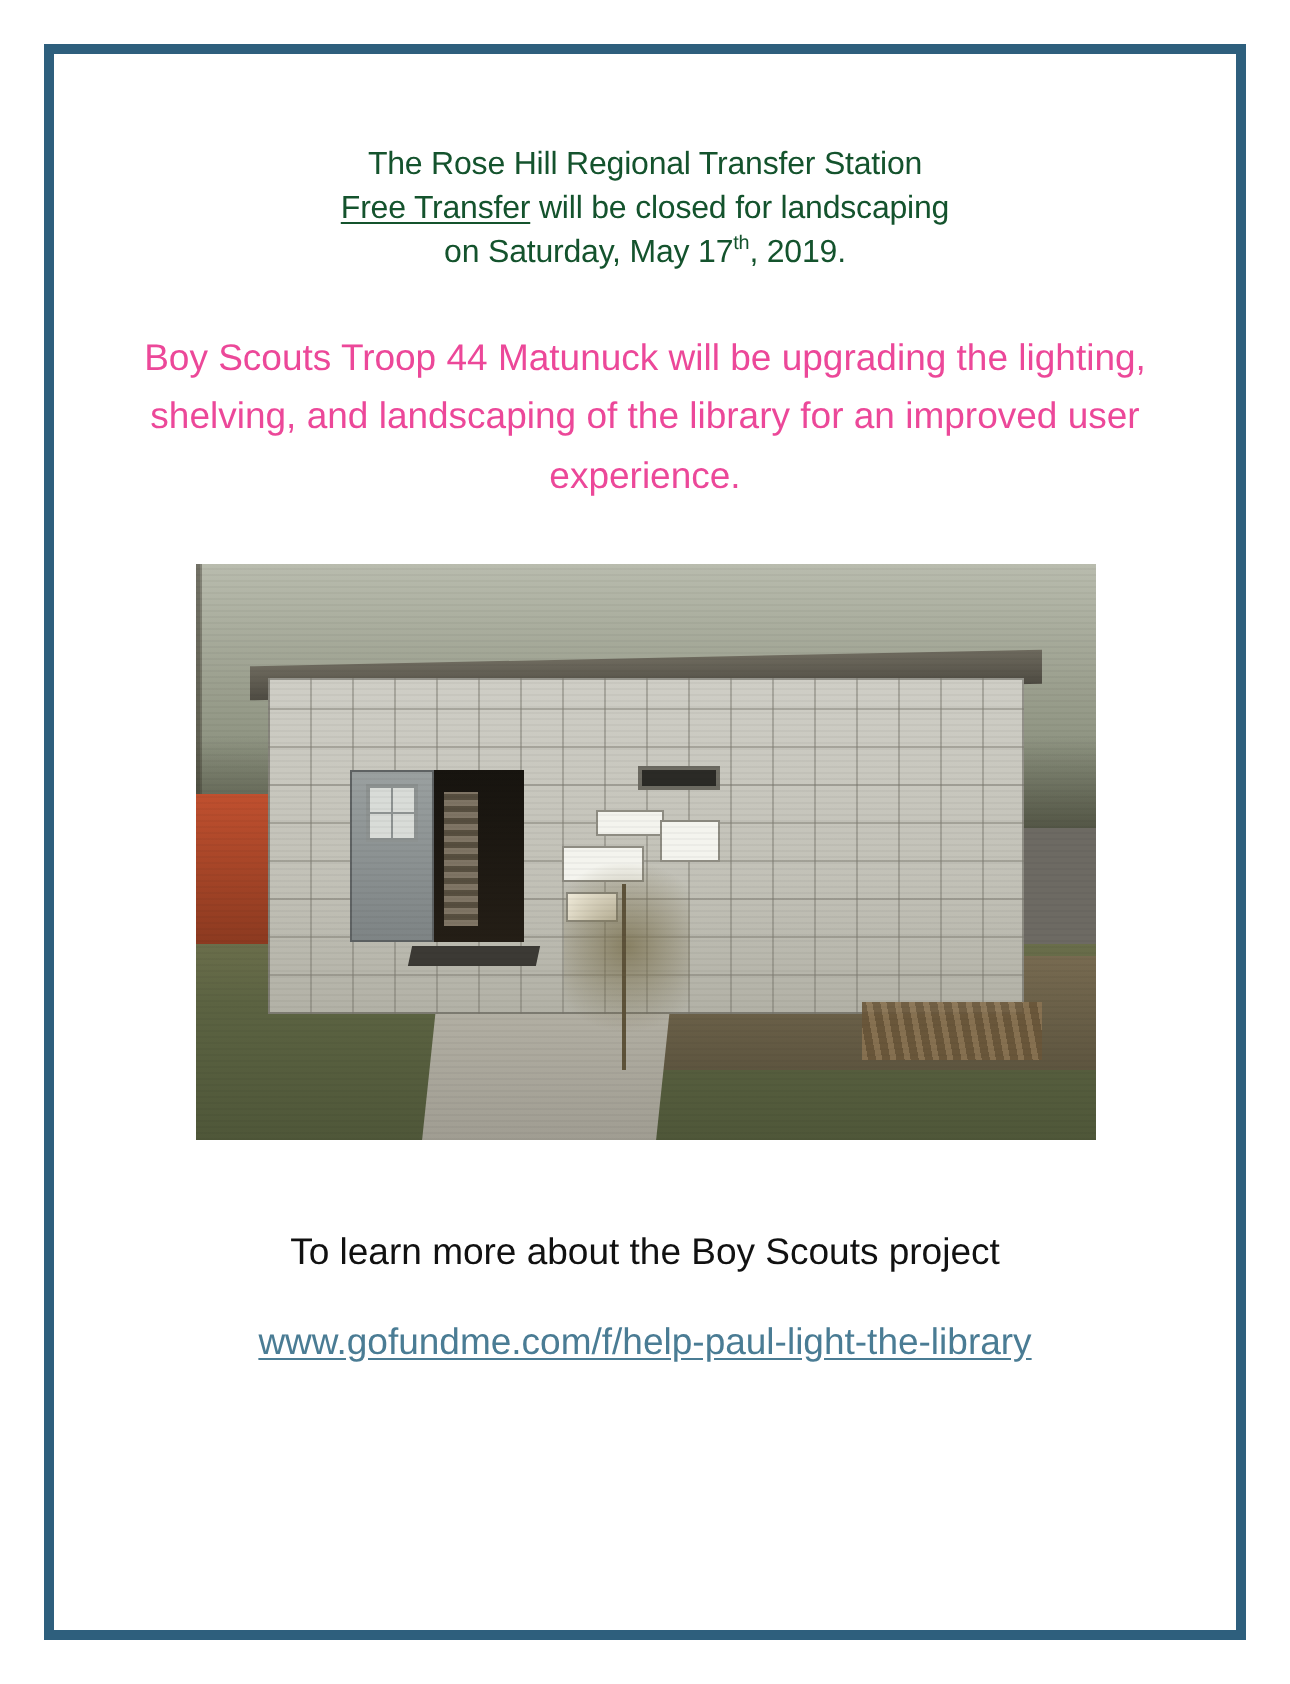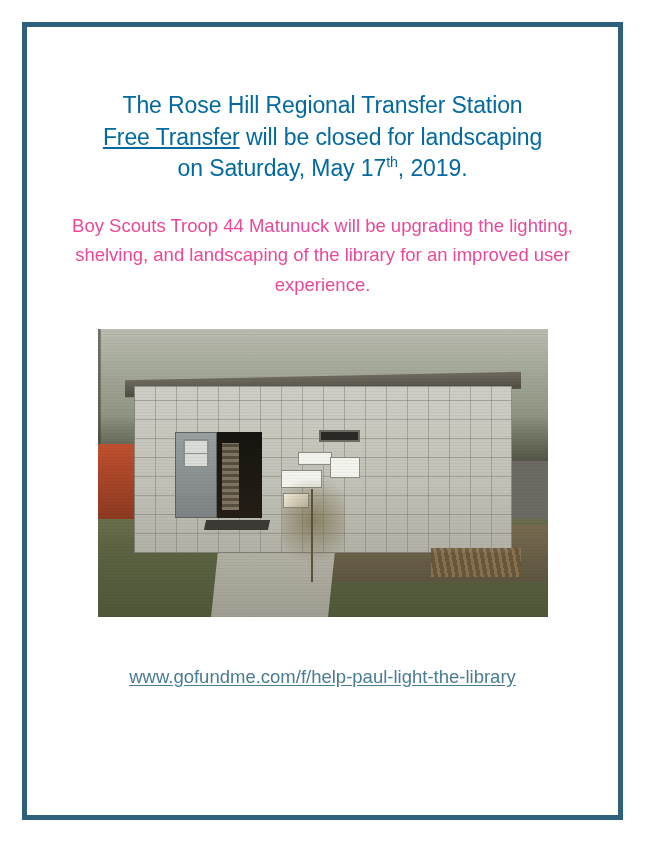--- a/index.html
+++ b/index.html
@@ -35,25 +35,25 @@
   }
 
   .content {
     position: relative;
     z-index: 2;
     padding: 32px 42px 0 42px;
     text-align: center;
   }
 
   .headline {
-    font-size: 23px;
+    font-size: 16px;
     line-height: 1.38;
     font-weight: 400;
-    color: #0369a1;
-    margin: 36px 0 0 0;
+    color: #14532d;
+    margin: 18px 0 0 0;
     letter-spacing: -0.1px;
   }
   .headline .u {
     text-decoration: underline;
     text-underline-offset: 2px;
   }
   .headline .b {
     font-weight: 400;
   }
   .headline sup {
@@ -247,21 +247,21 @@
 
   .footer {
     margin: 42px 0 0 0;
     font-size: 18.5px;
     line-height: 1.55;
     color: #111111;
   }
   .footer .line { display: block; }
   .link {
     display: inline-block;
-    margin-top: 4px;
+    margin-top: 16px;
     color: #4a7c94;
     text-decoration: underline;
     text-underline-offset: 2px;
     font-size: 18.5px;
   }
 </style>
 </head>
 <body>
 
 <div class="page">
@@ -302,17 +302,18 @@
         <div class="sign sign-d"></div>
         <div class="mat"></div>
       </div>
 
       <div class="bush"></div>
       <div class="logs"></div>
       <div class="grain"></div>
     </div>
 
     <div class="footer">
+      <span class="line">To learn more about the Boy Scouts project</span>
       <a class="link" href="#">www.gofundme.com/f/help-paul-light-the-library</a>
     </div>
 
   </div>
 </div>
 
 </body></html>

